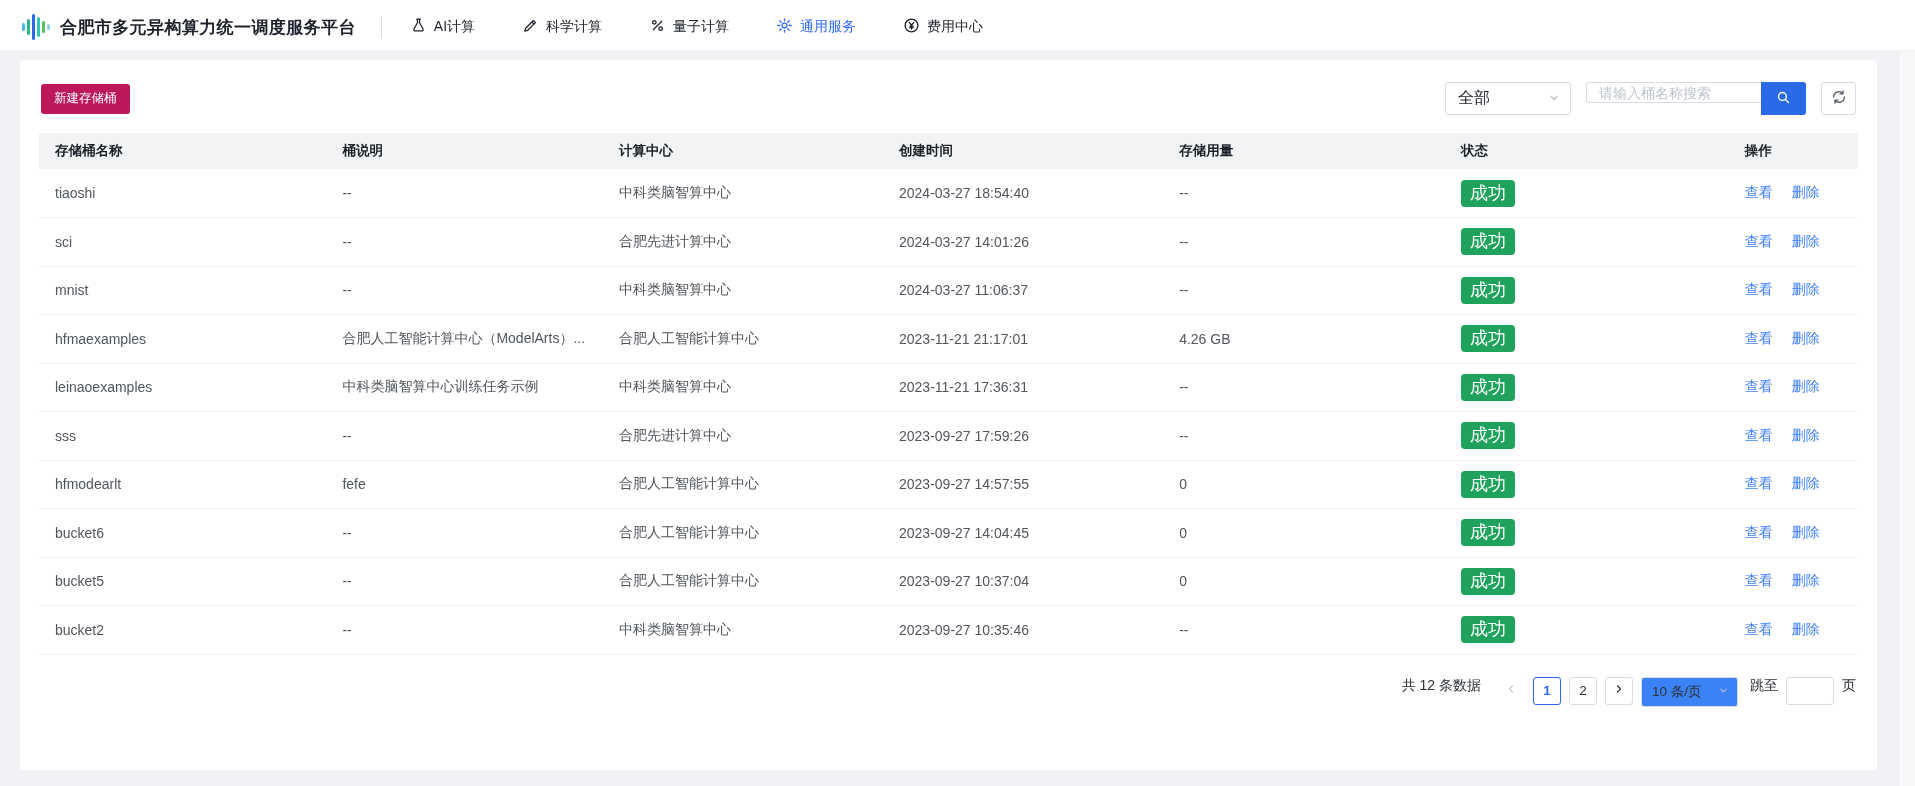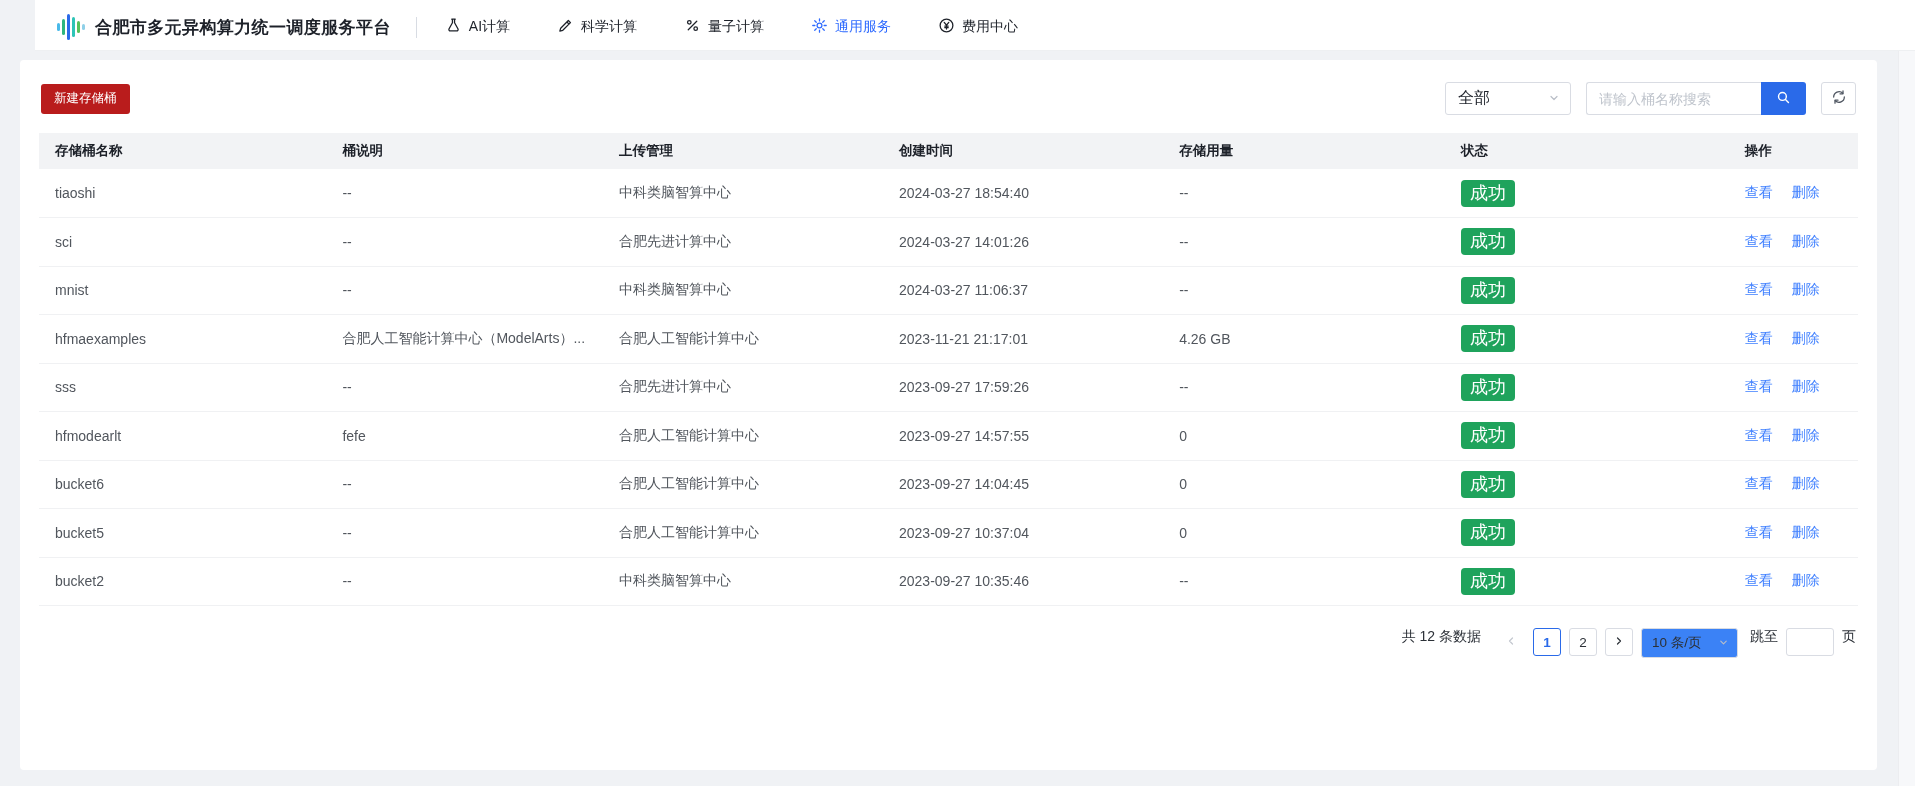--- a/index.html
+++ b/index.html
@@ -1,48 +1,48 @@
 <!DOCTYPE html>
 <html><head>
 <meta charset="utf-8">
 <style>
   * { margin:0; padding:0; box-sizing:border-box; }
   html,body { width:1915px; height:786px; overflow:hidden; }
   body { background:#f0f2f5; font-family:"Liberation Sans","DejaVu Sans",sans-serif; color:#1d2129; }
 
   
   .topbar { height:51px; background:#fff; display:flex; align-items:center;
-            padding:4px 34px 0 22px; border-bottom:1px solid #eef0f2;margin-left:35px; }
+            padding:4px 34px 0 22px; border-bottom:1px solid #eef0f2; }
   .brand { display:flex; align-items:center; }
   .brand-title { font-size:17px; font-weight:700; letter-spacing:.4px; }
   .logo { margin-right:10px; display:flex; align-items:center; }
   .vdivider { width:1px; height:21px; background:#d8dce3; margin:0 28px 0 25px; }
   .nav { display:flex; align-items:center; gap:47px;text-align:right; }
   .nav-item { display:flex; align-items:center; gap:7px; font-size:14px; color:#1d2129; cursor:pointer; }
   .nav-item svg { color:#1d2129; }
   .nav-item.active, .nav-item.active svg { color:#2f6bff; }
   .top-actions { margin-left:auto; display:flex; align-items:center; gap:28px; }
   .top-action { display:flex; align-items:center; gap:6px; font-size:14px; cursor:pointer; }
   .avatar { width:31px; height:31px; border-radius:50%; border:1px solid #e3e3e3;
             background:radial-gradient(circle at 42% 32%, #cfc4ba 0%, #9a8e83 50%, #5f564e 100%); cursor:pointer; }
 
   
   .page { padding:9px 38px 0 20px; }
   .card { background:#fff; border-radius:4px; padding:22px 19px 20px; min-height:710px; }
 
   .toolbar { display:flex; align-items:center; margin:0 2px 18px; }
-  .btn-primary { background:#b91c1c; color:#fff; font-size:12.5px; border:none; border-radius:3px;
+  .btn-primary { background:#be185d; color:#fff; font-size:12.5px; border:none; border-radius:3px;
                  height:30px; padding:0 13px; cursor:pointer; font-family:inherit; }
   .toolbar-right { margin-left:auto; display:flex; align-items:center; gap:15px; }
   .select { width:126px; height:33px; border:1px solid #d9dce3; border-radius:3px; background:#fff;
             display:flex; align-items:center; justify-content:space-between;
             padding:0 10px 0 12px; font-size:16px; color:#1d2129; cursor:pointer; }
   .select .chev { color:#b9bec7; }
   .search { display:flex; }
-  .search input { width:175px; height:33px; border:1px solid #d9dce3; border-right:none;
+  .search input { width:175px; height:21px; border:1px solid #d9dce3; border-right:none;
                   border-radius:3px 0 0 3px; padding:0 12px; font-size:14px; outline:none;
                   color:#1d2129; font-family:inherit; }
   .search input::placeholder { color:#bfc4cc; }
   .search-btn { width:45px; height:33px; background:#2a6ae9; border:none; border-radius:0 3px 3px 0;
                 display:flex; align-items:center; justify-content:center; cursor:pointer; }
   .refresh-btn { width:35px; height:33px; background:#fff; border:1px solid #d9dce3; border-radius:3px;
                  display:flex; align-items:center; justify-content:center; color:#4e5560; cursor:pointer; }
 
   
   table { width:100%; border-collapse:collapse; table-layout:fixed; }
@@ -188,21 +188,21 @@
           <col style="width:15.4%">
         <col style="width:15.4%">
           <col style="width:15.5%">
           <col style="width:15.6%">
           <col style="width:7.1%">
       </colgroup>
       <thead>
         <tr>
           <th>存储桶名称</th>
           <th>桶说明</th>
-          <th>上传管理</th>
+          <th>计算中心</th>
           <th>创建时间</th>
           <th>存储用量</th>
           <th>状态</th>
           <th>操作</th>
         </tr>
       </thead>
       <tbody>
           <tr>
         <td><span>tiaoshi</span></td>
         <td><span>--</span></td>
@@ -238,20 +238,32 @@
           <a class="link">查看</a>
           <a class="link">删除</a>
         </td>
       </tr>
           <tr>
         <td><span>hfmaexamples</span></td>
         <td><span>合肥人工智能计算中心（ModelArts）...</span></td>
         <td><span>合肥人工智能计算中心</span></td>
         <td><span>2023-11-21 21:17:01</span></td>
         <td><span>4.26 GB</span></td>
+        <td><span class="badge">成功</span></td>
+        <td>
+          <a class="link">查看</a>
+          <a class="link">删除</a>
+        </td>
+      </tr>
+          <tr>
+        <td><span>leinaoexamples</span></td>
+        <td><span>中科类脑智算中心训练任务示例</span></td>
+        <td><span>中科类脑智算中心</span></td>
+        <td><span>2023-11-21 17:36:31</span></td>
+        <td><span>--</span></td>
         <td><span class="badge">成功</span></td>
         <td>
           <a class="link">查看</a>
           <a class="link">删除</a>
         </td>
       </tr>
           <tr>
         <td><span>sss</span></td>
         <td><span>--</span></td>
         <td><span>合肥先进计算中心</span></td>

